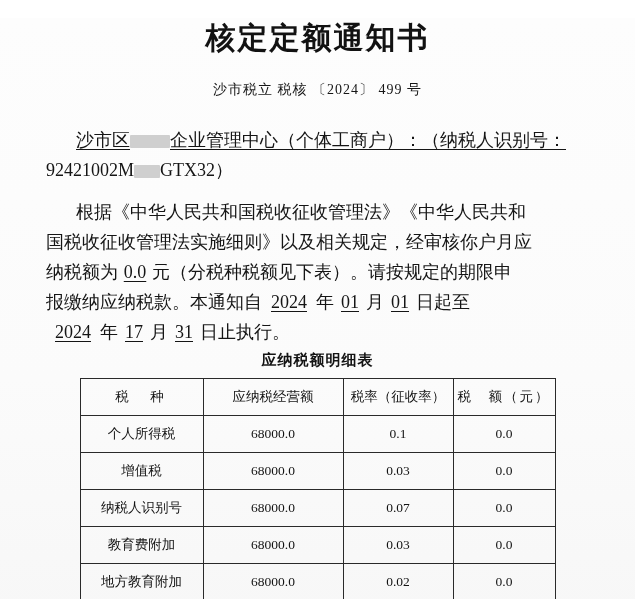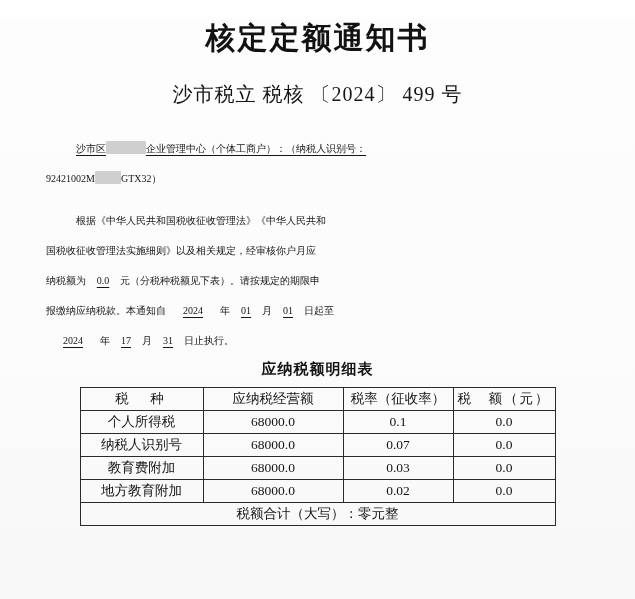--- a/index.html
+++ b/index.html
@@ -25,28 +25,28 @@
   .doc-title {
     text-align: center;
     font-size: 30px;
     font-weight: bold;
     letter-spacing: 2px;
     margin-top: 18px;
     color: #121212;
   }
   .doc-subtitle {
     text-align: center;
-    font-size: 20px;
+    font-size: 14px;
     margin-top: 22px;
     letter-spacing: 1px;
     color: #161616;
   }
   .body-block {
     margin-top: 26px;
-    font-size: 10px;
+    font-size: 18px;
     line-height: 30px;
     color: #151515;
   }
   .line {
     white-space: nowrap;
   }
   .indent {
     display: inline-block;
     width: 30px;
   }
@@ -87,21 +87,21 @@
     border-collapse: collapse;
     width: 455px;
     margin: 8px auto 0 auto;
     font-size: 13.5px;
     table-layout: fixed;
   }
   table.detail th,
   table.detail td {
     border: 1px solid #2a2a2a;
     text-align: center;
-    padding: 1px 2px;
+    padding: 8px 2px;
     height: 20px;
     color: #141414;
   }
   table.detail th {
     font-weight: normal;
     letter-spacing: 4px;
   }
   table.detail th.col1 { width: 118px; }
   table.detail th.col2 { width: 135px; letter-spacing: 0; }
   table.detail th.col3 { width: 105px; letter-spacing: 0; }
@@ -163,20 +163,26 @@
       </tr>
     </thead>
     <tbody>
       <tr>
         <td>个人所得税</td>
         <td>68000.0</td>
         <td>0.1</td>
         <td>0.0</td>
       </tr>
       <tr>
+        <td>增值税</td>
+        <td>68000.0</td>
+        <td>0.03</td>
+        <td>0.0</td>
+      </tr>
+      <tr>
         <td>纳税人识别号</td>
         <td>68000.0</td>
         <td>0.07</td>
         <td>0.0</td>
       </tr>
       <tr>
         <td>教育费附加</td>
         <td>68000.0</td>
         <td>0.03</td>
         <td>0.0</td>

